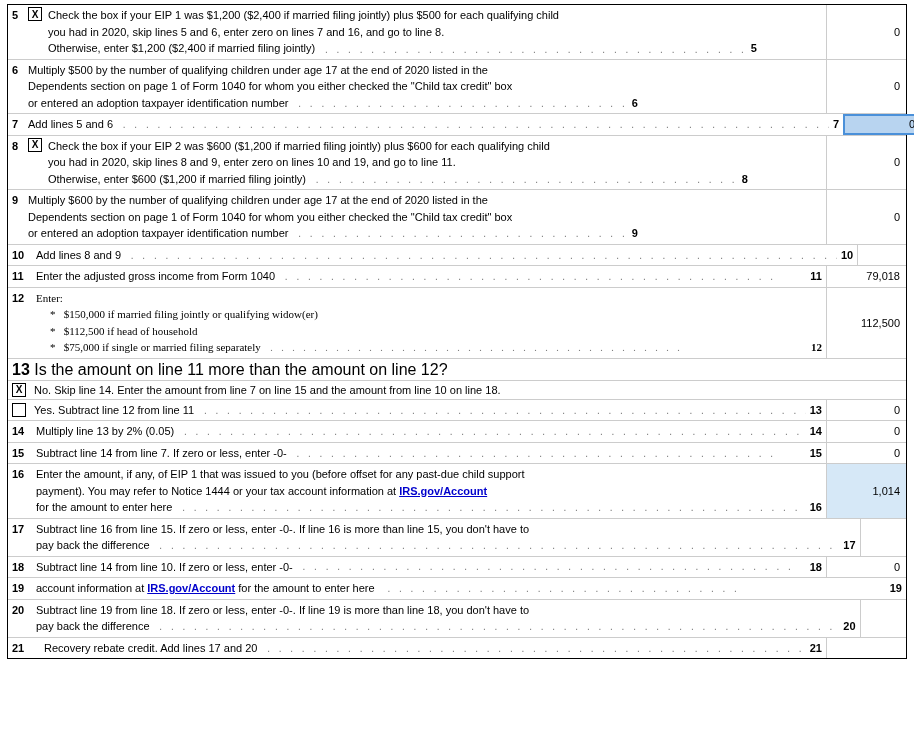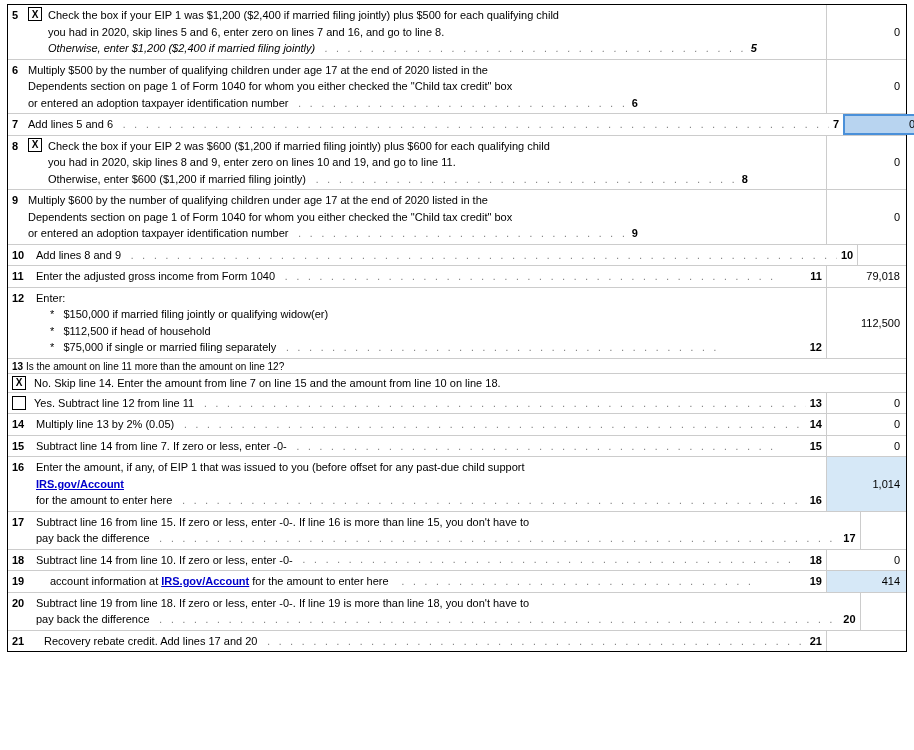--- a/index.html
+++ b/index.html
@@ -69,21 +69,21 @@
 <div class="form-container">
 
   <div class="section-row">
     <div class="section-left">
       <div style="display:flex; align-items:flex-start; gap:2px;">
         <span class="bold" style="min-width:14px;">5</span>
         <div class="checkbox-wrapper">X</div>
         <div>
           <div>Check the box if your EIP 1 was $1,200 ($2,400 if married filing jointly) plus $500 for each qualifying child</div>
           <div>you had in 2020, skip lines 5 and 6, enter zero on lines 7 and 16, and go to line 8.</div>
-          <div style="display:flex; align-items:center;font-style:italic;">
+          <div style="display:flex; align-items:flex-end;">
             <span>Otherwise, enter $1,200 ($2,400 if married filing jointly)</span>
             <span class="dots-text" style="flex:1; margin:0 4px; overflow:hidden; color:#777;">&nbsp;. . . . . . . . . . . . . . . . . . . . . . . . . . . . . . . . . . . . .</span>
             <span class="bold">5</span>
           </div>
         </div>
       </div>
     </div>
     <div class="section-right">0</div>
   </div>
 
@@ -181,36 +181,36 @@
         </span>
       </div>
     </div>
     <div class="section-right">79,018</div>
   </div>
 
   <div class="section-row">
     <div class="section-left">
       <div style="display:flex; align-items:flex-start; gap:2px;">
         <span class="bold" style="min-width:22px;">12</span>
-        <div style="flex:1;">
+        <div style="flex:1;font-family:Liberation Serif, serif;">
           <div>Enter:</div>
           <div style="padding-left:14px;">* &nbsp;&nbsp;$150,000 if married filing jointly or qualifying widow(er)</div>
           <div style="padding-left:14px;">* &nbsp;&nbsp;$112,500 if head of household</div>
           <div style="padding-left:14px; display:flex; align-items:baseline;">
             <span>* &nbsp;&nbsp;$75,000 if single or married filing separately</span>
             <span class="dots-text" style="flex:1; margin:0 4px; overflow:hidden; color:#777;">&nbsp;. . . . . . . . . . . . . . . . . . . . . . . . . . . . . . . . . . . . . .</span>
             <span class="bold">12</span>
           </div>
         </div>
       </div>
     </div>
     <div class="section-right">112,500</div>
   </div>
 
-  <div style="padding: 2px 4px 1px 4px; border-bottom: 1px solid #ccc; font-size:10px;">
+  <div style="padding: 2px 4px 1px 4px; border-bottom: 1px solid #ccc; font-size:16px;">
     <span class="bold">13</span>
     <span> Is the amount on line 11 more than the amount on line 12?</span>
   </div>
 
   <div style="padding: 2px 4px; border-bottom: 1px solid #ccc; font-size:11px; display:flex; align-items:center; gap:4px;">
     <div class="checkbox-wrapper">X</div>
     <span>No. Skip line 14. Enter the amount from line 7 on line 15 and the amount from line 10 on line 18.</span>
   </div>
 
   <div class="section-row">
@@ -255,20 +255,21 @@
     <div class="section-right">0</div>
   </div>
 
   <div class="section-row">
     <div class="section-left">
       <div style="display:flex; align-items:flex-start; gap:2px;">
         <span class="bold" style="min-width:22px;">16</span>
         <div style="flex:1;">
           <div>Enter the amount, if any, of EIP 1 that was issued to you (before offset for any past-due child support</div>
           <div style="display:flex; align-items:baseline; flex-wrap:wrap; gap:3px;">
+            <span>payment). You may refer to Notice 1444 or your tax account information at</span>
             <span class="link-text">IRS.gov/Account</span>
           </div>
           <div style="display:flex; align-items:baseline;">
             <span>for the amount to enter here</span>
             <span class="dots-text" style="flex:1; margin:0 4px; overflow:hidden; color:#777;">&nbsp;. . . . . . . . . . . . . . . . . . . . . . . . . . . . . . . . . . . . . . . . . . . . . . . . . . . . . .</span>
             <span class="bold">16</span>
           </div>
         </div>
       </div>
     </div>
@@ -301,34 +302,33 @@
           <span class="dots-text" style="flex:1; margin:0 4px; overflow:hidden; color:#777;">&nbsp;. . . . . . . . . . . . . . . . . . . . . . . . . . . . . . . . . . . . . . . . . . .</span>
           <span class="bold">18</span>
         </span>
       </div>
     </div>
     <div class="section-right">0</div>
   </div>
 
   <div class="section-row">
     <div class="section-left">
-      <div style="display:flex; align-items:flex-start; gap:16px;">
+      <div style="display:flex; align-items:flex-start; gap:2px;">
         <span class="bold" style="min-width:22px;">19</span>
         <div style="flex:1;">
           <div style="display:flex; align-items:baseline; flex-wrap:wrap; gap:3px;">
             <span>account information at</span>
             <span class="link-text">IRS.gov/Account</span>
             <span>for the amount to enter here</span>
             <span class="dots-text" style="flex:1; margin:0 4px; overflow:hidden; color:#777; min-width:40px;">&nbsp;. . . . . . . . . . . . . . . . . . . . . . . . . . . . . . .</span>
             <span class="bold">19</span>
           </div>
         </div>
       </div>
     </div>
-    <div class="section-right" style="background:#d6e8f7;">414</div>
   </div>
 
   <div class="section-row">
     <div class="section-left">
       <div style="display:flex; align-items:flex-start; gap:2px;">
         <span class="bold" style="min-width:22px;">20</span>
         <div style="flex:1;">
           <div>Subtract line 19 from line 18. If zero or less, enter -0-. If line 19 is more than line 18, you don't have to</div>
           <div style="display:flex; align-items:baseline;">
             <span>pay back the difference</span>

